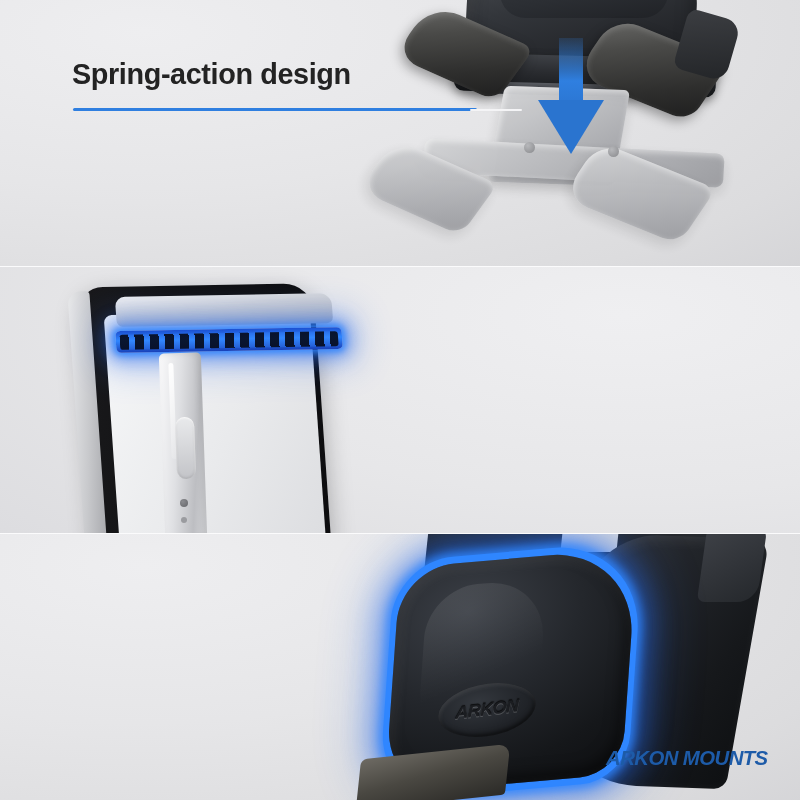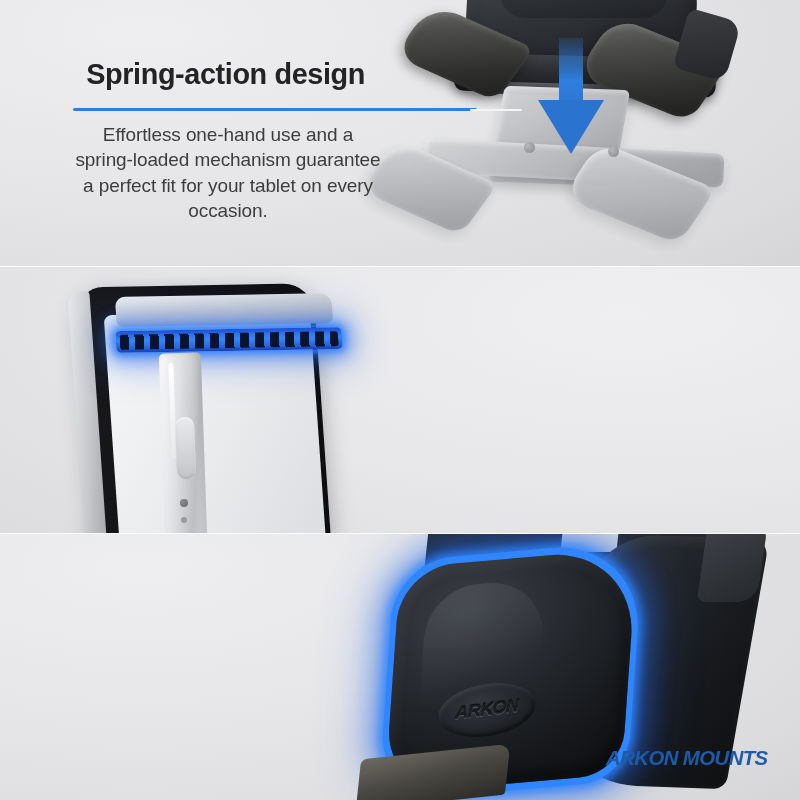--- a/index.html
+++ b/index.html
@@ -16,21 +16,21 @@
     background: #e3e3e5;
   }
 
   
   .panel {
     position: absolute;
     left: 0;
     width: 800px;
     overflow: hidden;
   }
-  #panel-1 { top: 0;   height: 266px; text-align: center; }
+  #panel-1 { top: 0;   height: 266px; }
   #panel-2 { top: 267px; height: 266px; }
   #panel-3 { top: 534px; height: 266px; }
 
   .panel-bg {
     position: absolute;
     inset: 0;
     background:
       radial-gradient(120% 140% at 18% 12%, #eeeef0 0%, #e6e6e8 42%, #dcdcde 78%, #d2d2d5 100%);
   }
   .panel-bg.variant-b {
@@ -400,23 +400,20 @@
         <span class="stem"></span>
         <span class="head"></span>
       </div>
     </div>
 
     <div class="rule rule-blue" id="rule-1-blue"></div>
     <div class="rule rule-white" id="rule-1-white"></div>
 
     <div class="textblock" id="text-1">
       <h2 class="headline">Spring-action design</h2>
-    </div>
-    <div class="textblock" style="left:72px; top:122px; width:312px;">
-      <p class="body-copy">Effortless one-hand use and a spring-loaded mechanism guarantee a perfect fit for your tablet on every occasion.</p>
     </div>
   </section>
 
   <div class="panel-sep" id="sep-1"></div>
 
   <section class="panel" id="panel-2">
     <div class="panel-bg variant-b"></div>
 
     <div class="art" id="art-2">
       <div class="shape" id="p2-bezel"></div>

